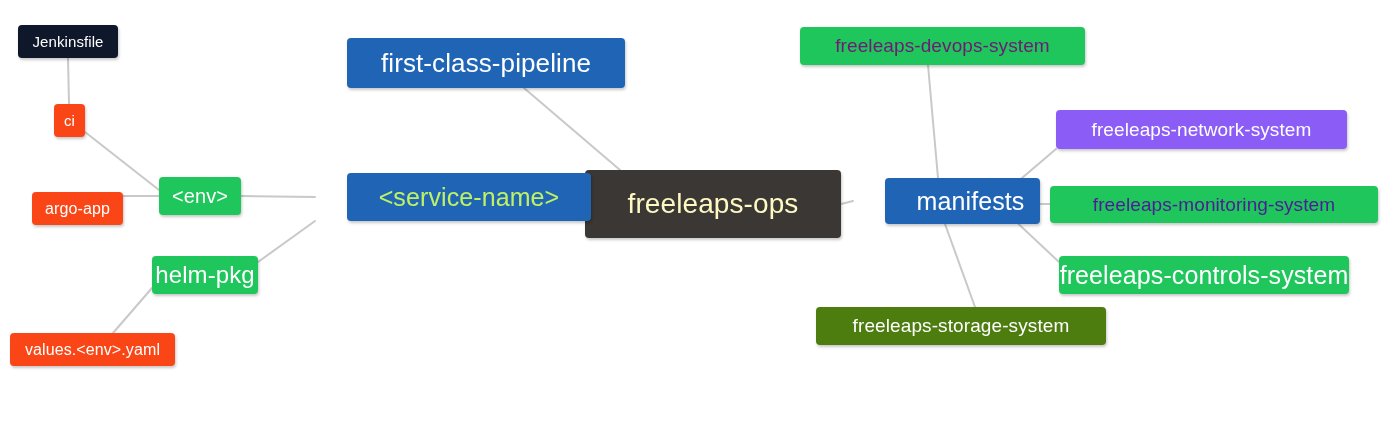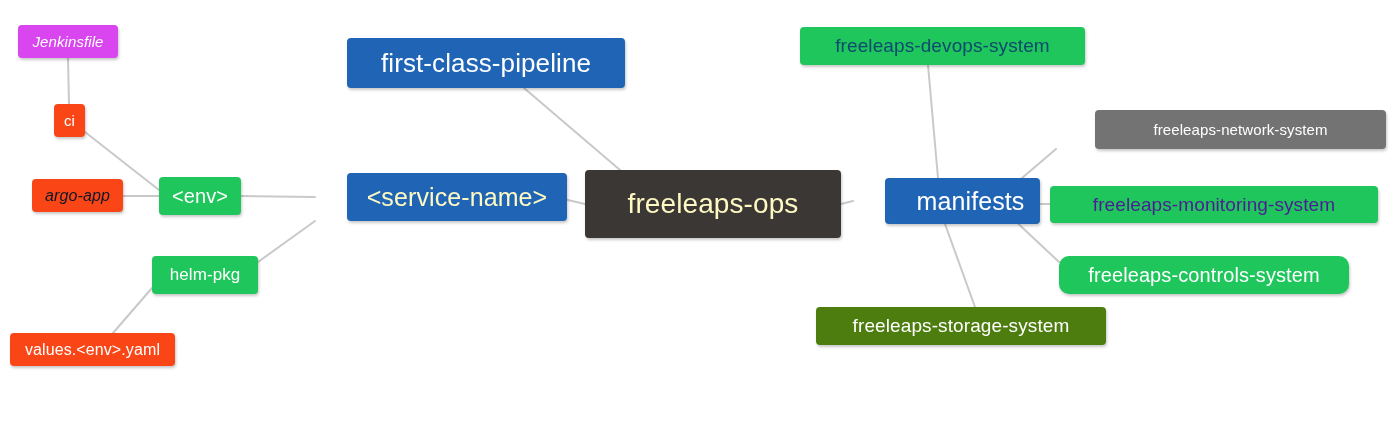--- a/index.html
+++ b/index.html
@@ -61,56 +61,56 @@
       <line x1="938" y1="178" x2="928" y2="65" stroke="#c9c9c9" stroke-width="2" stroke-linecap="round"></line>
       <line x1="1008" y1="190" x2="1056" y2="149" stroke="#c9c9c9" stroke-width="2" stroke-linecap="round"></line>
       <line x1="1008" y1="204" x2="1050" y2="204" stroke="#c9c9c9" stroke-width="2" stroke-linecap="round"></line>
       <line x1="1008" y1="214" x2="1059" y2="262" stroke="#c9c9c9" stroke-width="2" stroke-linecap="round"></line>
       <line x1="945" y1="224" x2="975" y2="307" stroke="#c9c9c9" stroke-width="2" stroke-linecap="round"></line>
     </svg>
   <div id="node-layer">
       <div class="node node-root" style="left: 585px; top: 170px; width: 256px; height: 68px; font-size: 28px; background: rgb(59, 55, 53); color: #fef9c3;">
         <span>freeleaps-ops</span>
       </div>
-      <div class="node node-blue" style="left: 315px; top: 173px; width: 220px; height: 48px; font-size: 25px; background: rgb(32, 101, 181); color: #fef9c3;">
+      <div class="node node-blue" style="left: 315px; top: 173px; width: 244px; height: 48px; font-size: 25px; background: rgb(32, 101, 181); color: #bef264;">
         <span>&lt;service-name&gt;</span>
       </div>
       <div class="node node-blue" style="left: 315px; top: 38px; width: 278px; height: 50px; font-size: 26px; background: rgb(32, 101, 181); color: rgb(255, 255, 255);">
         <span>first-class-pipeline</span>
       </div>
       <div class="node node-blue" style="left: 853px; top: 178px; width: 155px; height: 46px; font-size: 25px; background: rgb(32, 101, 181); color: rgb(255, 255, 255); padding-left: 16px;">
         <span>manifests</span>
       </div>
       <div class="node node-green" style="left: 159px; top: 177px; width: 82px; height: 38px; font-size: 20px; background: rgb(31, 198, 92); color: rgb(255, 255, 255);">
         <span>&lt;env&gt;</span>
       </div>
-      <div class="node node-green" style="left: 152px; top: 256px; width: 106px; height: 38px; font-size: 17px; background: rgb(31, 198, 92); color: rgb(255, 255, 255);">
+      <div class="node node-green" style="left: 152px; top: 256px; width: 106px; height: 38px; font-size: 24px; background: rgb(31, 198, 92); color: rgb(255, 255, 255);">
         <span>helm-pkg</span>
       </div>
-      <div class="node node-orange" style="left: 18px; top: 25px; width: 100px; height: 33px; font-size: 15px; background: #d946ef; color: rgb(255, 255, 255); font-style: italic;">
+      <div class="node node-orange" style="left: 18px; top: 25px; width: 100px; height: 33px; font-size: 15px; background: #0f172a; color: rgb(255, 255, 255);">
         <span>Jenkinsfile</span>
       </div>
       <div class="node node-red" style="left: 54px; top: 104px; width: 31px; height: 33px; font-size: 15px; background: rgb(250, 70, 22); color: rgb(255, 255, 255);">
         <span>ci</span>
       </div>
-      <div class="node node-red" style="left: 32px; top: 179px; width: 91px; height: 33px; font-size: 16px; background: rgb(250, 70, 22); color: #0f172a; font-style: italic;">
+      <div class="node node-red" style="left: 32px; top: 192px; width: 91px; height: 33px; font-size: 16px; background: rgb(250, 70, 22); color: #ffffff;">
         <span>argo-app</span>
       </div>
       <div class="node node-red" style="left: 10px; top: 333px; width: 165px; height: 33px; font-size: 16px; background: rgb(250, 70, 22); color: rgb(255, 255, 255);">
         <span>values.&lt;env&gt;.yaml</span>
       </div>
-      <div class="node node-green" style="left: 800px; top: 27px; width: 285px; height: 38px; font-size: 19px; background: rgb(31, 198, 92); color: #0c4a6e;">
+      <div class="node node-green" style="left: 800px; top: 27px; width: 285px; height: 38px; font-size: 19px; background: rgb(31, 198, 92); color: #701a75;">
         <span>freeleaps-devops-system</span>
       </div>
-      <div class="node node-green" style="left: 1056px; top: 110px; width: 291px; height: 39px; font-size: 15px; background: #737373; color: rgb(255, 255, 255); margin-left: 39px;">
+      <div class="node node-green" style="left: 1056px; top: 110px; width: 291px; height: 39px; font-size: 19px; background: #8b5cf6; color: rgb(255, 255, 255);">
         <span>freeleaps-network-system</span>
       </div>
       <div class="node node-green" style="left: 1050px; top: 186px; width: 328px; height: 37px; font-size: 19px; background: rgb(31, 198, 92); color: #4c1d95;">
         <span>freeleaps-monitoring-system</span>
       </div>
-      <div class="node node-green" style="left: 1059px; top: 256px; width: 290px; height: 38px; font-size: 20px; background: rgb(31, 198, 92); color: rgb(255, 255, 255); border-radius: 10px;">
+      <div class="node node-green" style="left: 1059px; top: 256px; width: 290px; height: 38px; font-size: 25px; background: rgb(31, 198, 92); color: rgb(255, 255, 255);">
         <span>freeleaps-controls-system</span>
       </div>
       <div class="node node-green" style="left: 816px; top: 307px; width: 290px; height: 38px; font-size: 19px; background: #4d7c0f; color: rgb(255, 255, 255);">
         <span>freeleaps-storage-system</span>
       </div>
     </div>
 </div>
 
 </body></html>

